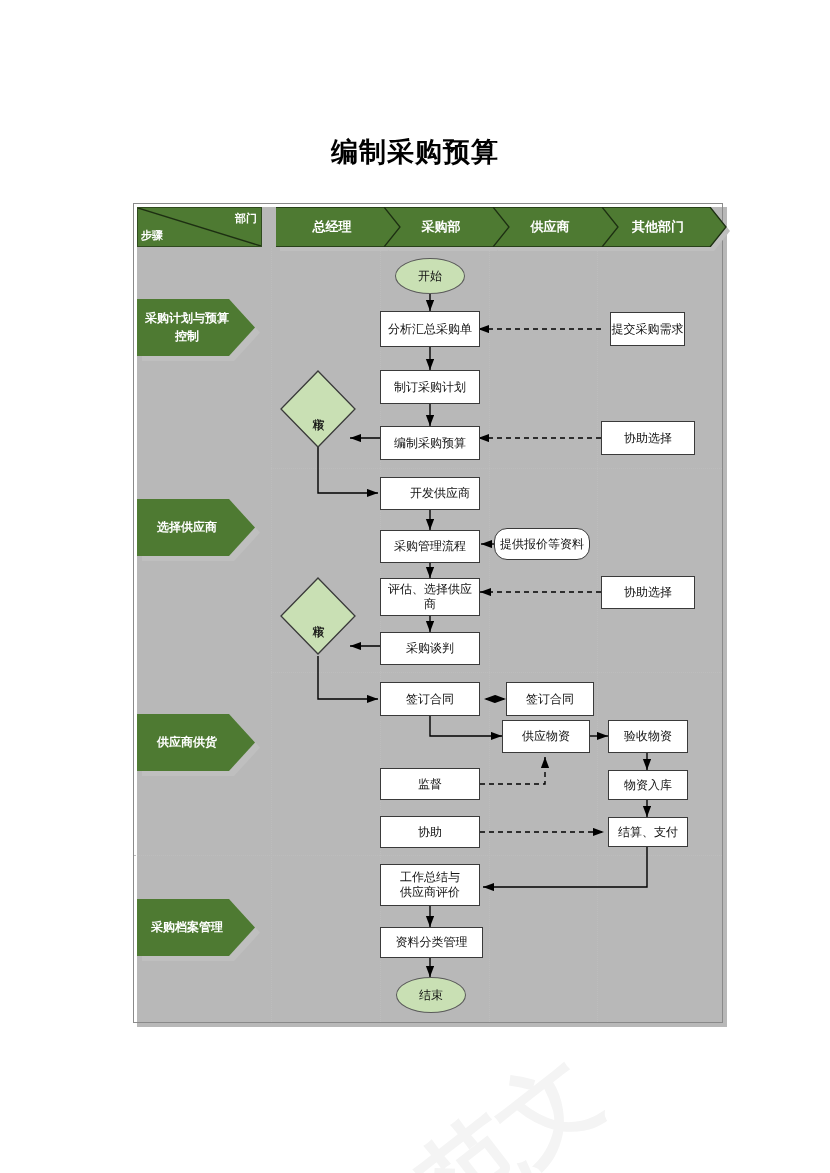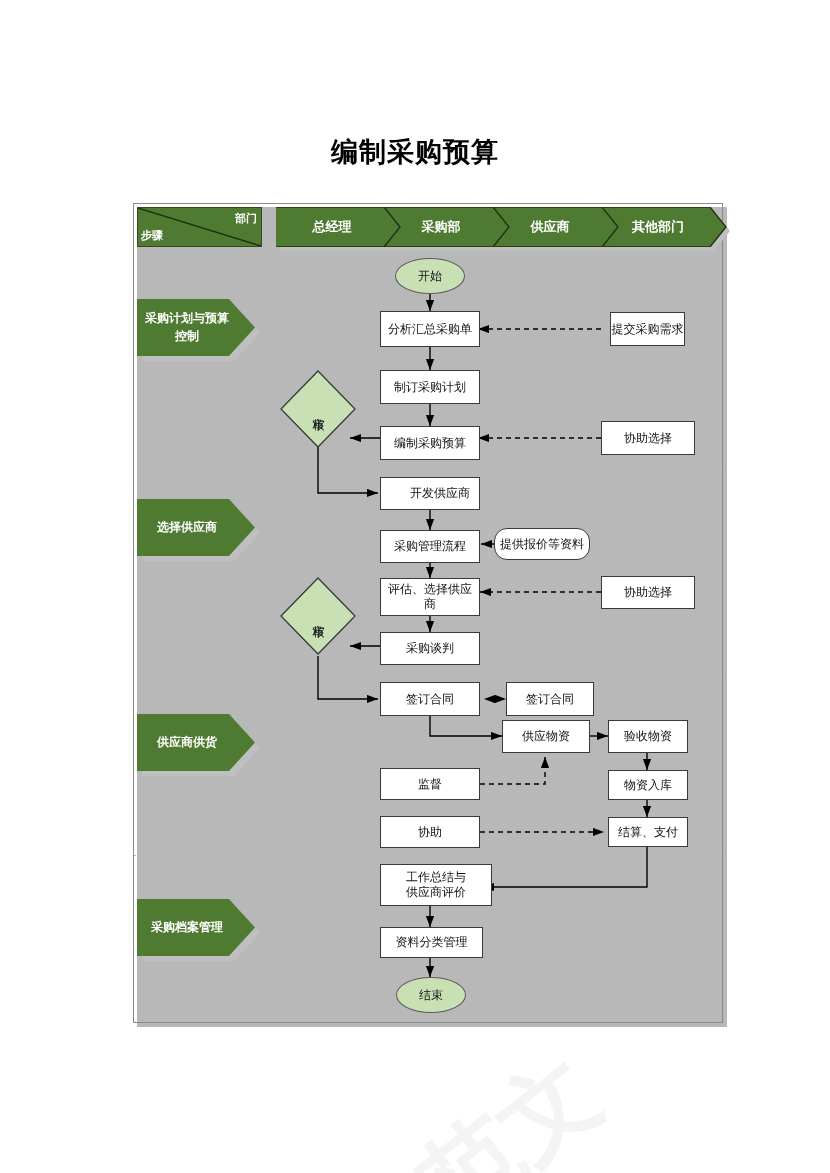--- a/index.html
+++ b/index.html
@@ -338,21 +338,21 @@
 </div>
 
 <div class="node" style="left:380px;top:816px;width:100px;height:32px;">
   <span>协助</span>
 </div>
 
 <div class="node" style="left:608px;top:817px;width:80px;height:30px;">
   <span>结算、支付</span>
 </div>
 
-<div class="node" style="left:380px;top:864px;width:112px;height:42px;">
+<div class="node" style="left:380px;top:864px;width:100px;height:42px;">
   <span>
     <span>工作总结与</span><br><span>供应商评价</span>
   </span>
 </div>
 
 <div class="node" style="left:380px;top:927px;width:103px;height:31px;">
   <span>资料分类管理</span>
 </div>
 
 <div class="term" style="left:396px;top:977px;width:70px;height:36px;">

